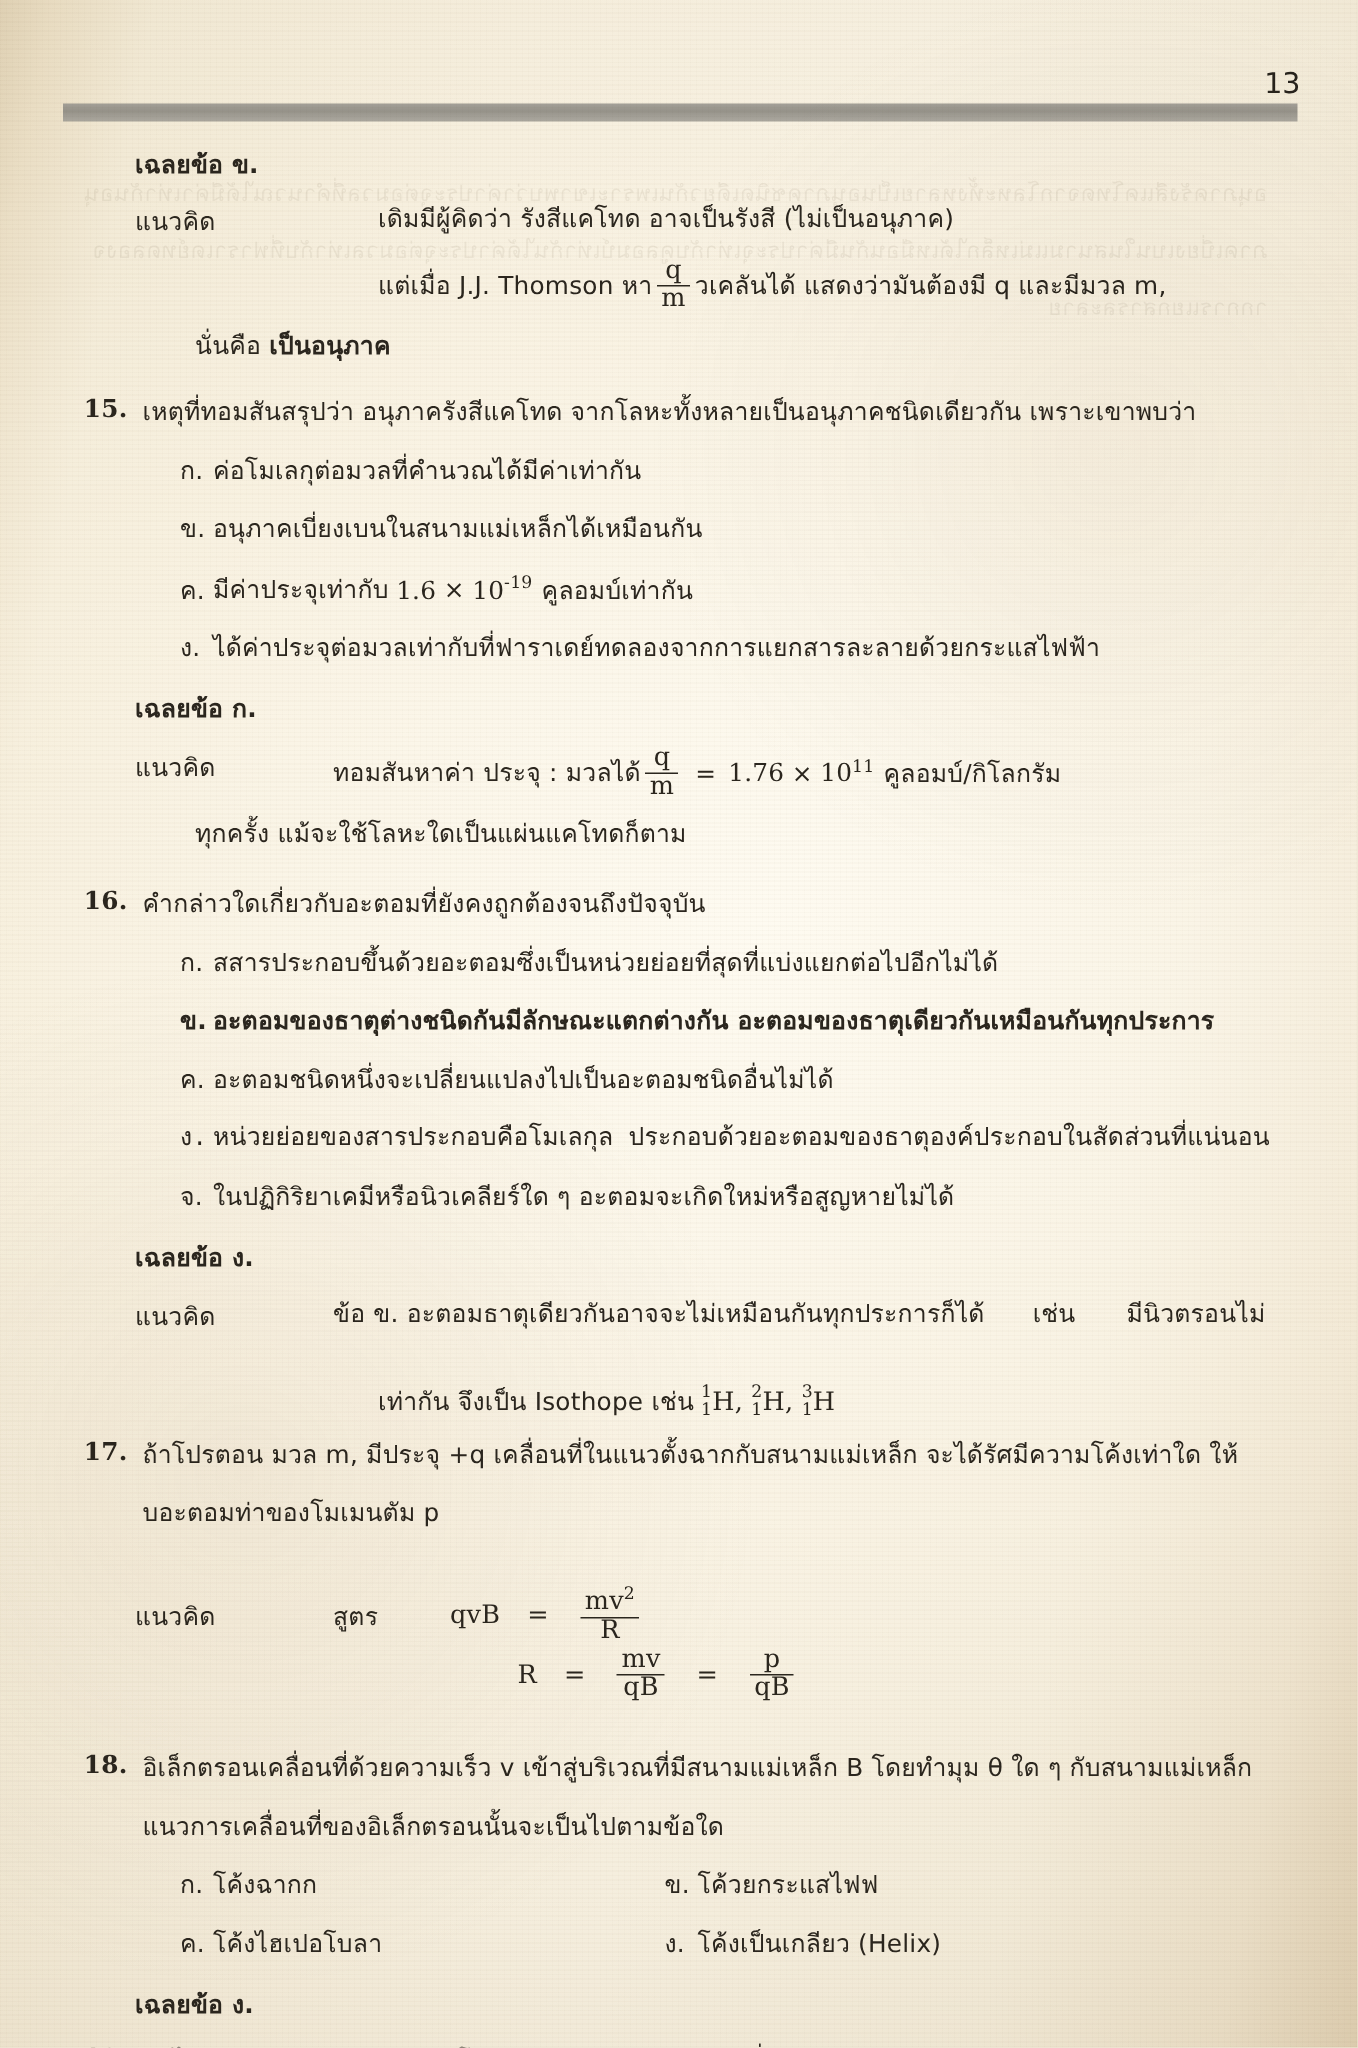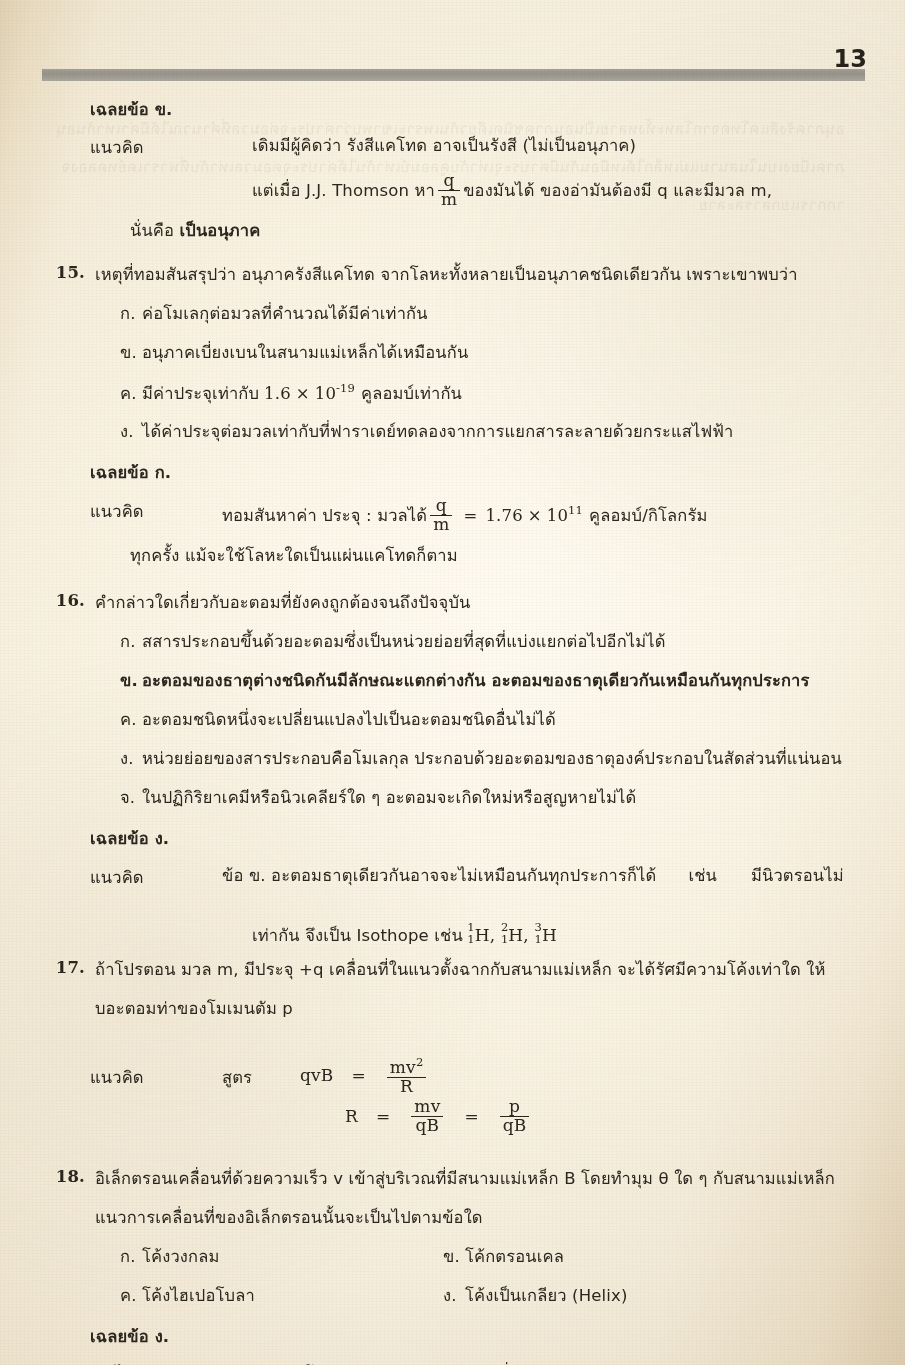--- a/index.html
+++ b/index.html
@@ -72,22 +72,22 @@
     font-size: 19px;
     font-weight: bold;
     letter-spacing: .3px;
     color: #27231c;
     white-space: nowrap;
   }
   #header-page-number {
     position: absolute;
     right: 38px;
     top: 45px;
-    font-size: 24px;
-    font-weight: bold;
+    font-size: 19px;
+    font-weight: normal;
     color: #27231c;
   }
 
   
   #content {
     position: absolute;
     left: 0;
     top: 96px;
     width: 905px;
   }
@@ -196,21 +196,21 @@
 
   <div id="content">
 
     <div class="abs ans-label" style="left:90px; top:0px;">เฉลยข้อ ข.</div>
 
     <div class="abs hint-label" style="left:90px; top:38px;">แนวคิด</div>
 
     <div class="abs body-txt" style="left:252px; top:38px;">เดิมมีผู้คิดว่า รังสีแคโทด อาจเป็นรังสี (ไม่เป็นอนุภาค)</div>
 
     <div class="abs body-txt" style="left:252px; top:77px;">
-      <span>แต่เมื่อ J.J. Thomson  หา</span><span class="frac big"><span class="num">q</span><span class="den">m</span></span><span>ของมันได้  ของอ่ามันต้องมี q  และมีมวล m,</span>
+      <span>แต่เมื่อ J.J. Thomson  หา</span><span class="frac big"><span class="num">q</span><span class="den">m</span></span><span>วเคลันได้  แสดงว่ามันต้องมี q  และมีมวล m,</span>
     </div>
 
     <div class="abs body-txt" style="left:130px; top:123px;">
       <span>นั่นคือ</span>
       <span class="bold">เป็นอนุภาค</span>
     </div>
 
     <div class="abs qnum" style="left:55px; top:167px; width:30px;">15.</div>
     <div class="abs body-txt" style="left:95px; top:167px;">เหตุที่ทอมสันสรุปว่า  อนุภาครังสีแคโทด  จากโลหะทั้งหลายเป็นอนุภาคชนิดเดียวกัน  เพราะเขาพบว่า</div>
 
@@ -242,21 +242,21 @@
 
     <div class="abs body-txt" style="left:120px; top:534px;">
       <span class="choice-letter">ก.</span><span>สสารประกอบขึ้นด้วยอะตอมซึ่งเป็นหน่วยย่อยที่สุดที่แบ่งแยกต่อไปอีกไม่ได้</span>
     </div>
     <div class="abs body-txt" style="left:120px; top:573px;font-weight:bold;">
       <span class="choice-letter">ข.</span><span>อะตอมของธาตุต่างชนิดกันมีลักษณะแตกต่างกัน  อะตอมของธาตุเดียวกันเหมือนกันทุกประการ</span>
     </div>
     <div class="abs body-txt" style="left:120px; top:612px;">
       <span class="choice-letter">ค.</span><span>อะตอมชนิดหนึ่งจะเปลี่ยนแปลงไปเป็นอะตอมชนิดอื่นไม่ได้</span>
     </div>
-    <div class="abs body-txt" style="left:120px; top:651px;">
+    <div class="abs body-txt" style="left:120px; top:651px;font-family:Liberation Mono, monospace;">
       <span class="choice-letter">ง.</span><span>หน่วยย่อยของสารประกอบคือโมเลกุล  ประกอบด้วยอะตอมของธาตุองค์ประกอบในสัดส่วนที่แน่นอน</span>
     </div>
     <div class="abs body-txt" style="left:120px; top:690px;">
       <span class="choice-letter">จ.</span><span>ในปฏิกิริยาเคมีหรือนิวเคลียร์ใด ๆ  อะตอมจะเกิดใหม่หรือสูญหายไม่ได้</span>
     </div>
 
     <div class="abs ans-label" style="left:90px; top:729px;">เฉลยข้อ ง.</div>
 
     <div class="abs hint-label" style="left:90px; top:768px;">แนวคิด</div>
 
@@ -285,24 +285,24 @@
 
     <div class="abs qnum" style="left:55px; top:1071px; width:30px;">18.</div>
     <div class="abs body-txt" style="left:95px; top:1071px;">
       <span>อิเล็กตรอนเคลื่อนที่ด้วยความเร็ว v  เข้าสู่บริเวณที่มีสนามแม่เหล็ก B  โดยทำมุม</span>
       <span class="theta">θ</span>
       <span>ใด ๆ กับสนามแม่เหล็ก</span>
     </div>
     <div class="abs body-txt" style="left:95px; top:1110px;">แนวการเคลื่อนที่ของอิเล็กตรอนนั้นจะเป็นไปตามข้อใด</div>
 
     <div class="abs body-txt" style="left:120px; top:1149px;">
-      <span class="choice-letter">ก.</span><span>โค้งวงกลม</span>
+      <span class="choice-letter">ก.</span><span>โค้งฉากก</span>
     </div>
     <div class="abs body-txt" style="left:443px; top:1149px;">
-      <span class="choice-letter">ข.</span><span>โค้กตรอนเคล</span>
+      <span class="choice-letter">ข.</span><span>โค้วยกระแสไฟฟ</span>
     </div>
     <div class="abs body-txt" style="left:120px; top:1188px;">
       <span class="choice-letter">ค.</span><span>โค้งไฮเปอโบลา</span>
     </div>
     <div class="abs body-txt" style="left:443px; top:1188px;">
       <span class="choice-letter">ง.</span><span>โค้งเป็นเกลียว (Helix)</span>
     </div>
 
     <div class="abs ans-label" style="left:90px; top:1227px;">เฉลยข้อ ง.</div>
 

